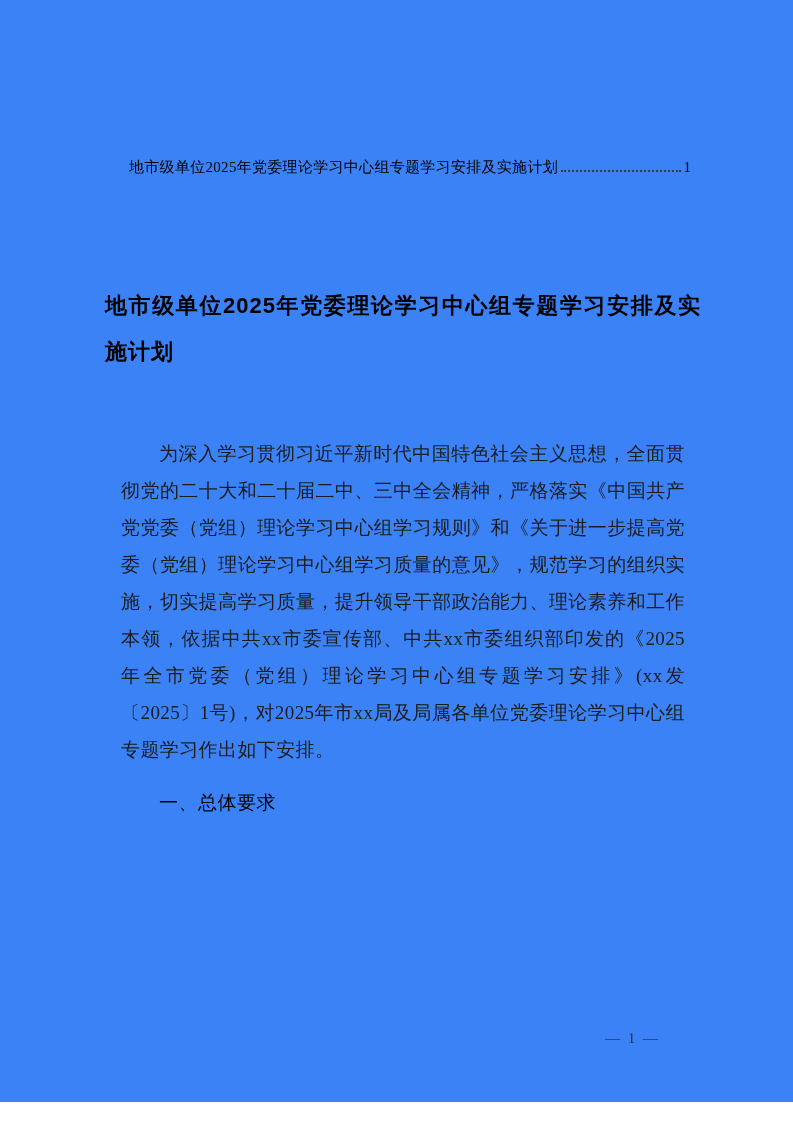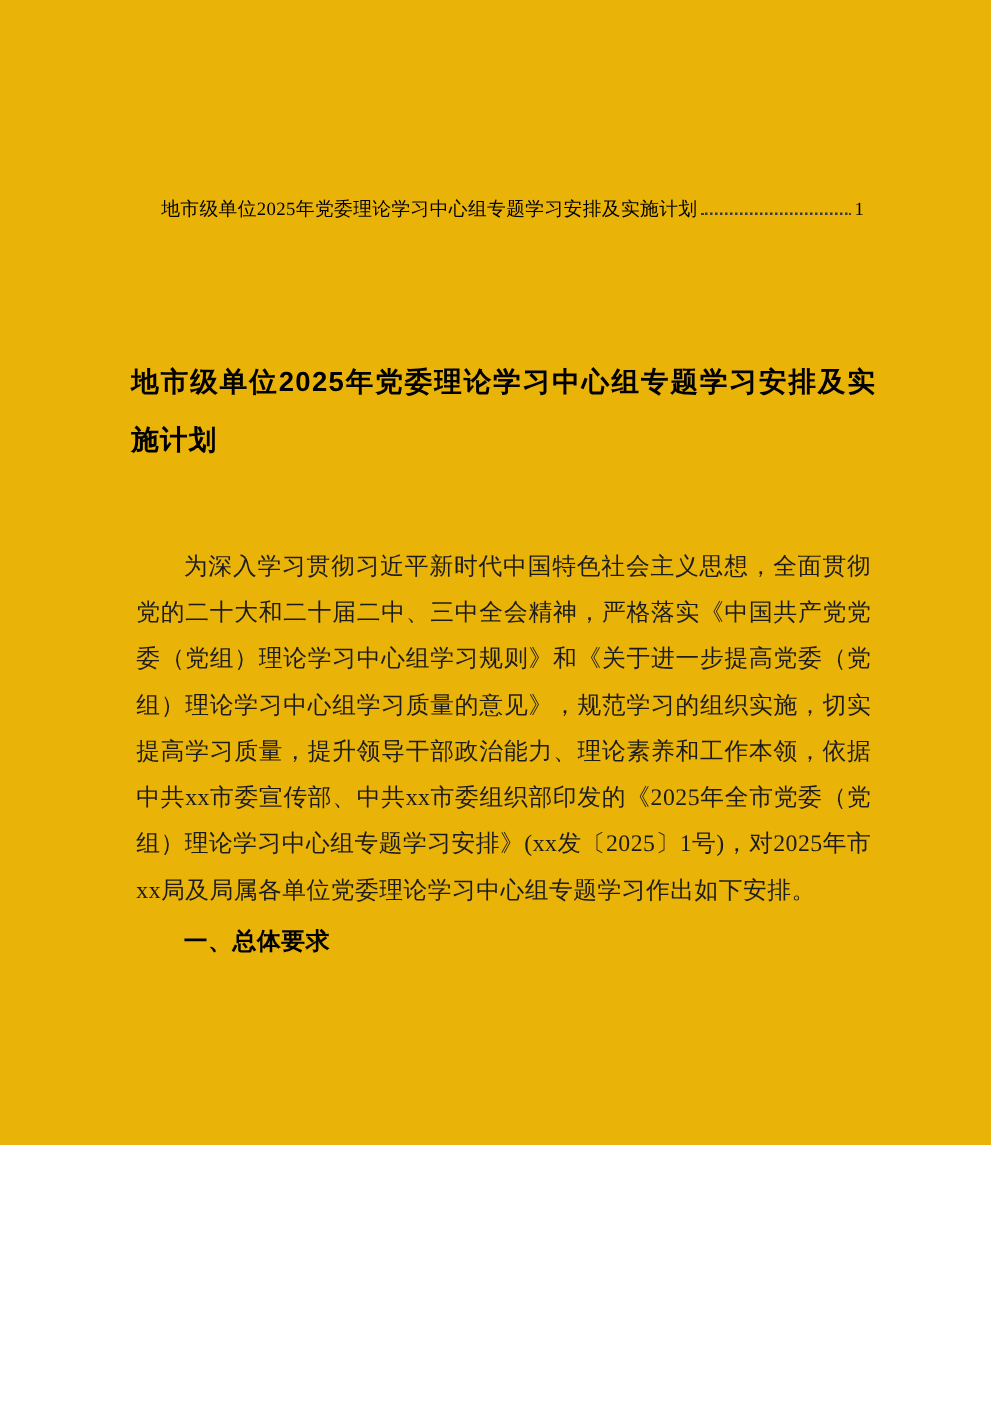--- a/index.html
+++ b/index.html
@@ -3,22 +3,22 @@
 <meta charset="utf-8">
 <style>
   html, body {
     margin: 0;
     padding: 0;
     background: #ffffff;
   }
   .page {
     position: relative;
     width: 793px;
-    height: 916px;
-    background: #eab308;
+    height: 1102px;
+    background: #3b82f6;
     overflow: hidden;
     font-family: "Liberation Serif", serif;
     color: #1a1a1a;
   }
   
   .toc {
     position: absolute;
     top: 158px;
     left: 129px;
     right: 102px;
@@ -55,31 +55,31 @@
     margin: 0 0 60px 0;
     font-family: "Liberation Sans", "DejaVu Sans", sans-serif;
     font-weight: bold;
     font-size: 22px;
     line-height: 46px;
     letter-spacing: 1px;
     color: #000000;
     text-align: justify;
   }
   .block {
-    margin: 4px;
+    margin: 16px;
     font-size: 19px;
     line-height: 37px;
     text-indent: 2em;
     text-align: justify;
     color: #1c1c1c;
     letter-spacing: 0.4px;
   }
   .block.heading2 {
     font-family: "Liberation Sans", "DejaVu Sans", sans-serif;
-    font-weight: bold;
+    font-weight: normal;
     font-size: 19px;
     color: #000000;
     letter-spacing: 0.5px;
   }
   
   .footer {
     position: absolute;
     top: 1030px;
     right: 133px;
     font-size: 15px;

